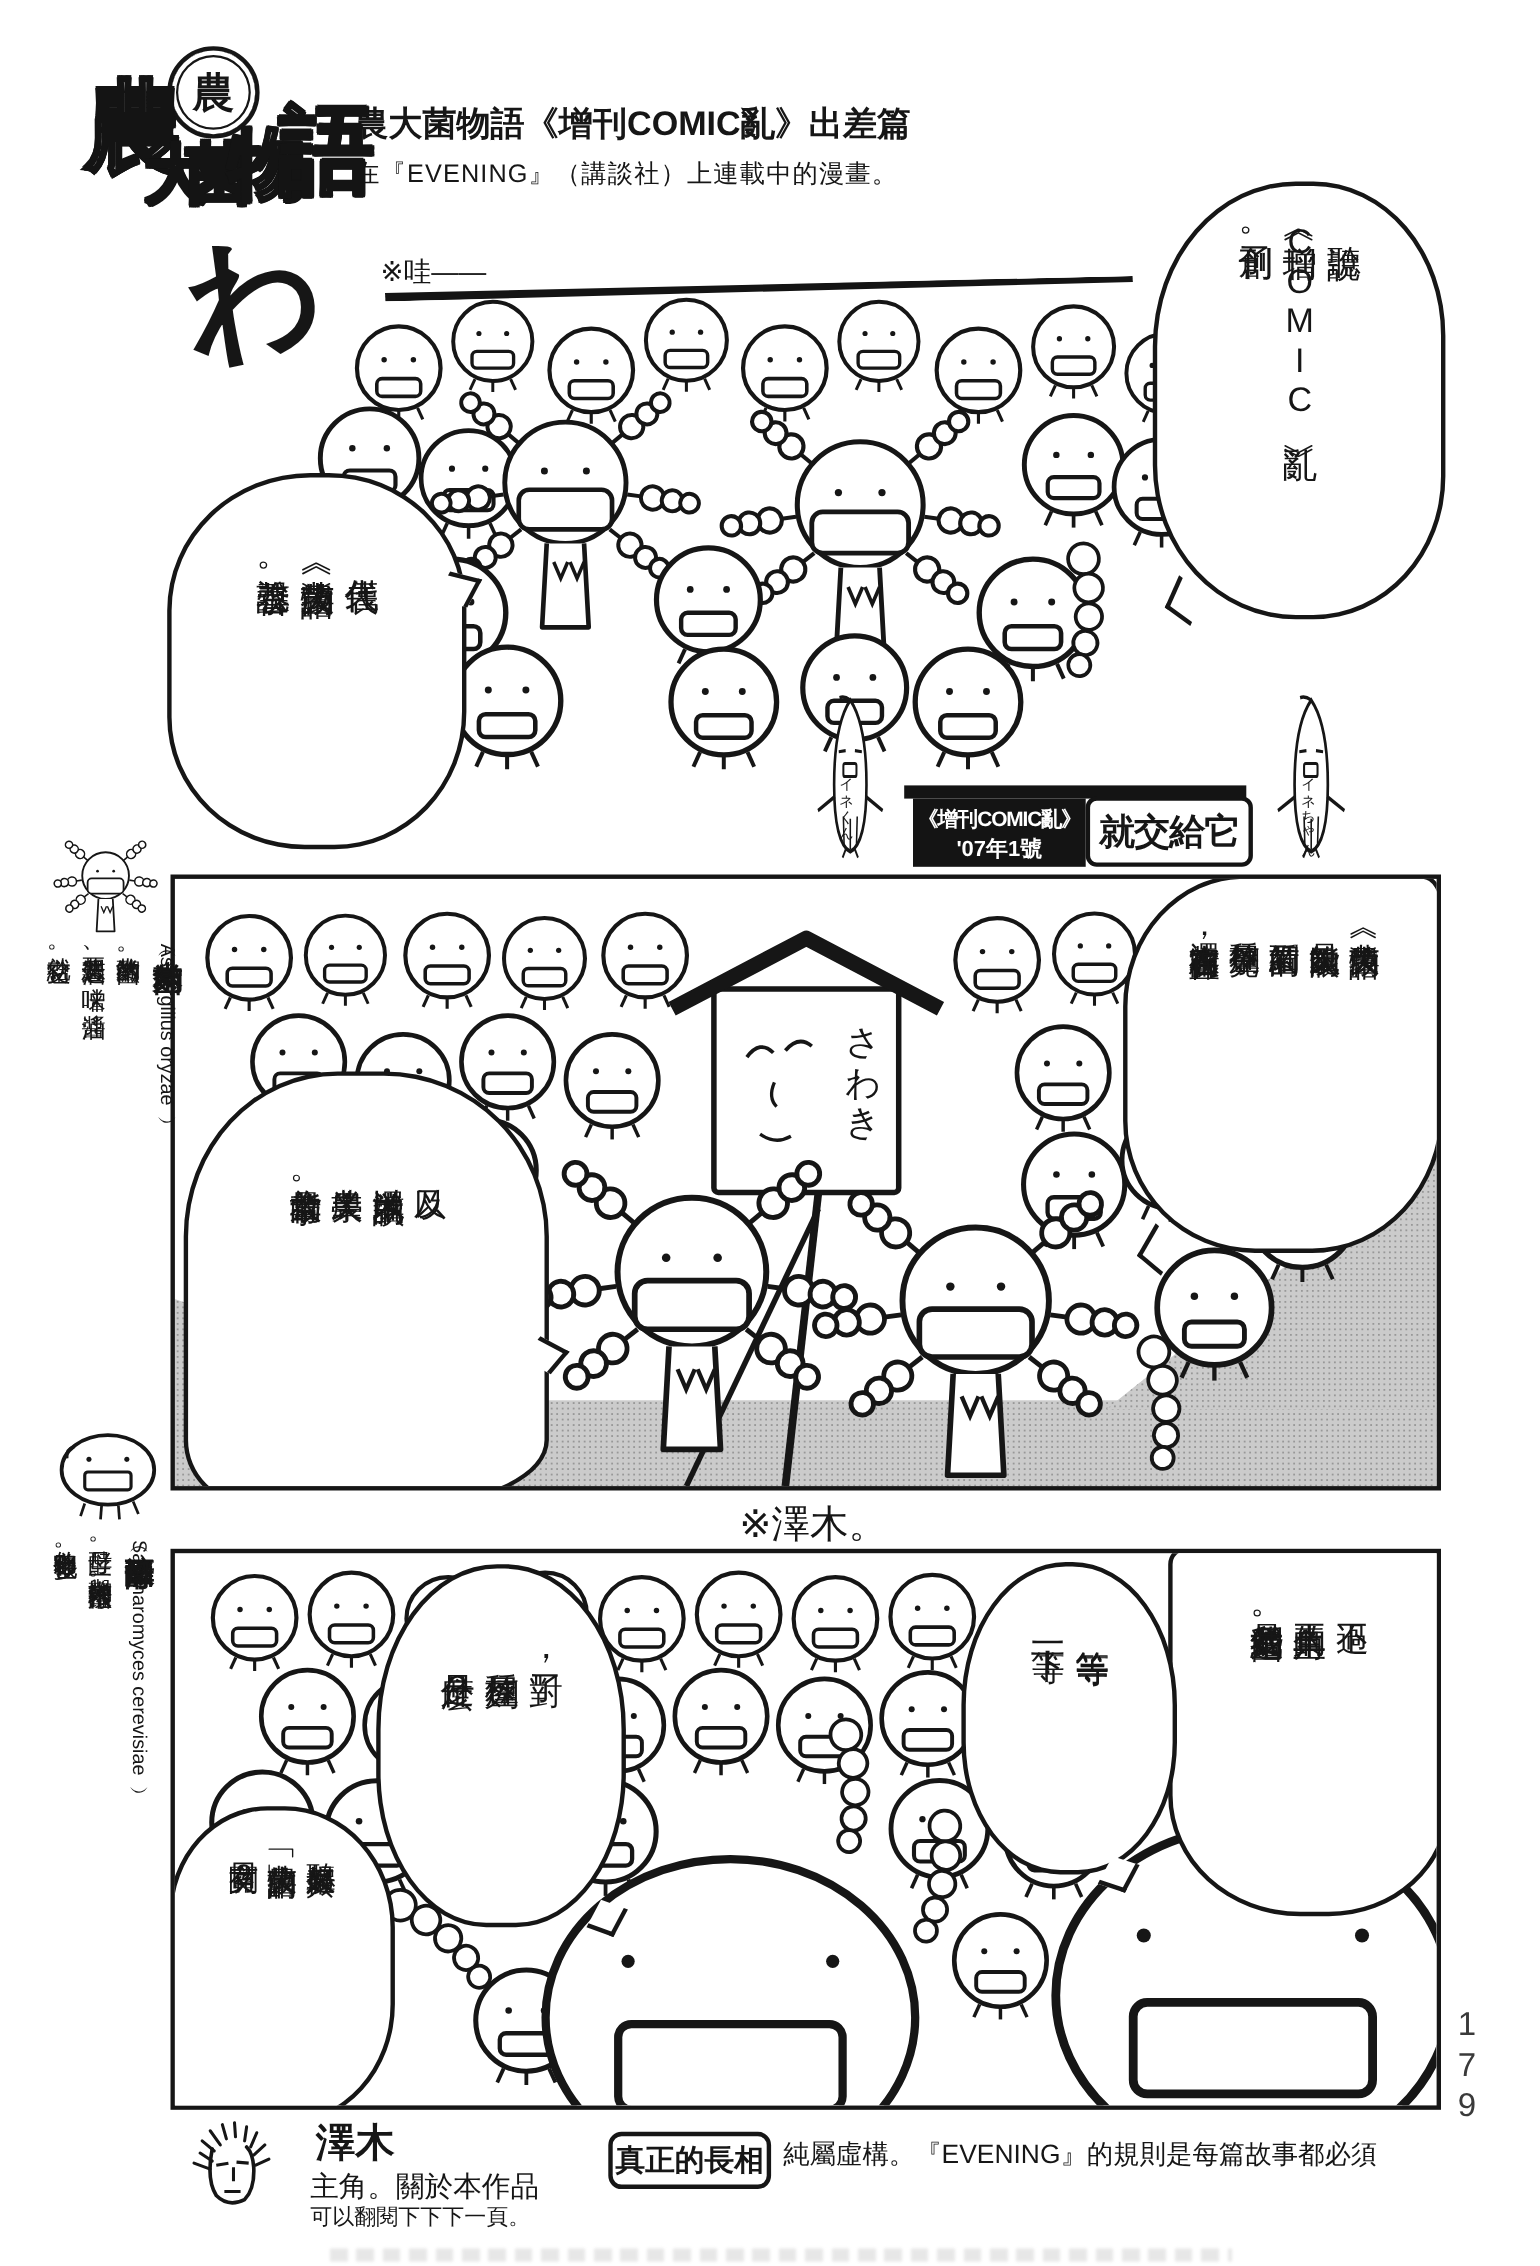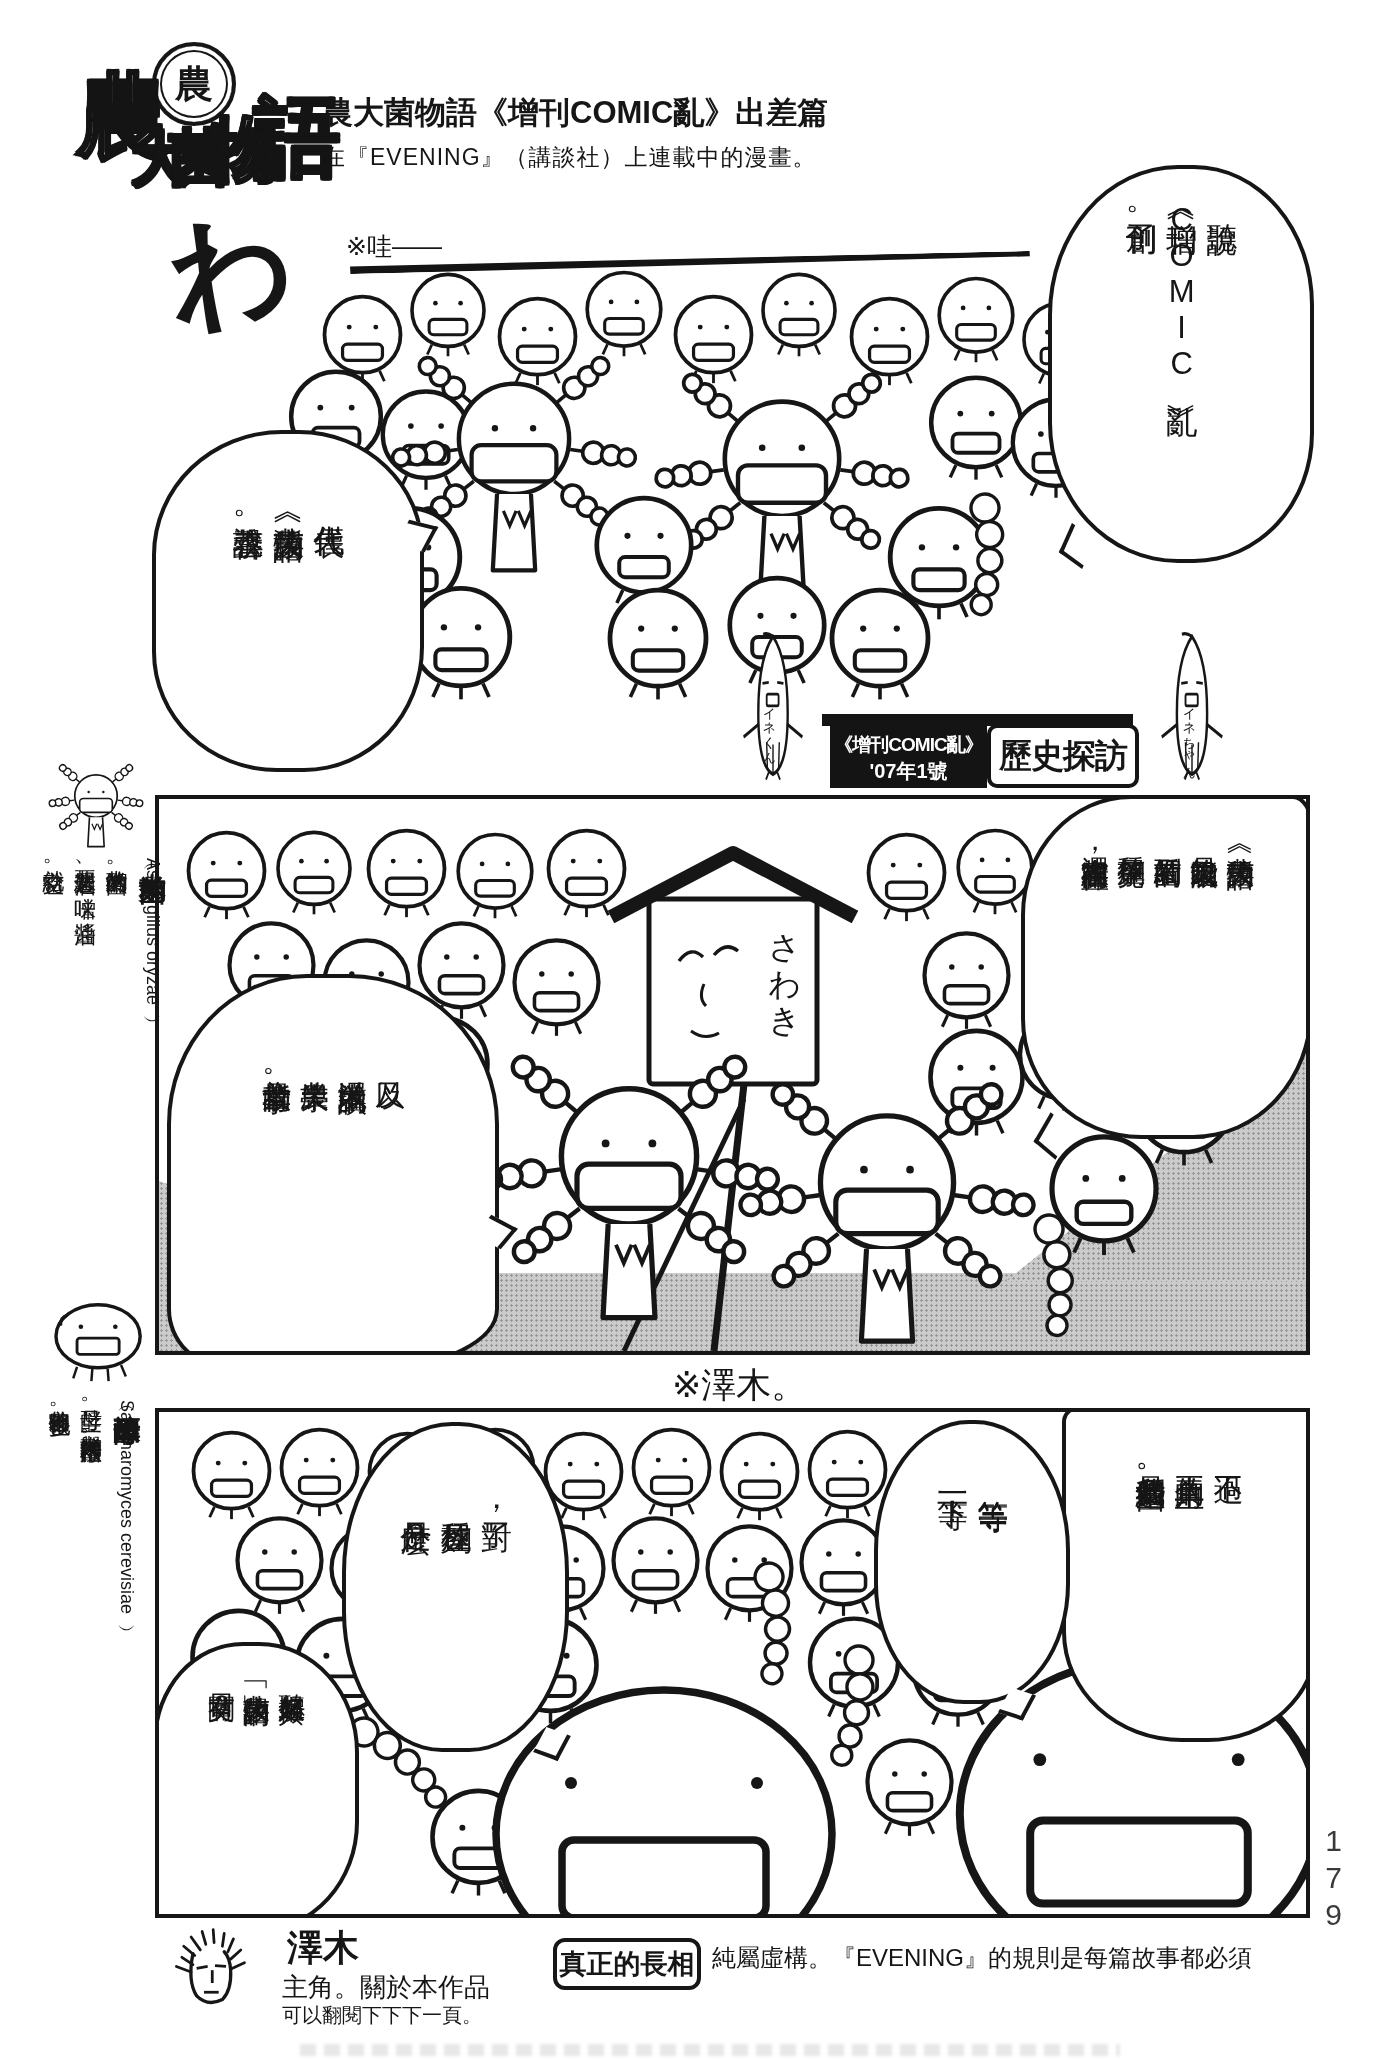--- a/index.html
+++ b/index.html
@@ -160,21 +160,21 @@
   <svg class="crowd" style="left:1156px;top:630px" width="72" height="155" viewBox="0 0 100 145" preserveAspectRatio="none">
       <use href="#corn"></use>
     </svg>
   <div class="abs" style="left:1180px;top:698px;height:84px;writing-mode:vertical-rl;text-orientation:upright;font-size:13px;z-index:4">イネちゃん</div>
 
   <div class="abs" style="left:822px;top:714px;width:311px;height:12px;background:#141414;z-index:3"></div>
   <div class="badge-black" style="left:830px;top:726px;width:157px;height:62px;padding-top:6px">
     <div style="font-size:19px;font-weight:bold;letter-spacing:-1px">《增刊COMIC亂》</div>
     <div style="font-size:20px;font-weight:bold">'07年1號</div>
   </div>
-  <div class="badge-white" style="left:987px;top:724px;width:152px;height:64px;font-size:33px;letter-spacing:-1px">歷史探訪</div>
+  <div class="badge-white" style="left:987px;top:724px;width:152px;height:64px;font-size:33px;letter-spacing:-1px">就交給它</div>
 
   <div class="panel" style="left:155px;top:795px;width:1155px;height:560px">
     <div class="tone" style="left:0;bottom:0;width:100%;height:78px"></div>
     <div class="tone" style="right:0;bottom:70px;width:300px;height:240px;clip-path:polygon(100% 0,0 100%,100% 100%)"></div>
     <div class="tone" style="left:0;bottom:70px;width:280px;height:100px;clip-path:polygon(0 0,0 100%,100% 100%)"></div>
 
     <svg class="crowd" style="left:0;top:0" width="1147" height="552" viewBox="0 0 1147 552">
       <use href="#bact" transform="translate(20,28) scale(0.95)"></use>
         <use href="#bact" transform="translate(110,28) scale(0.9)"></use>
       <use href="#bact" transform="translate(200,26) scale(0.95)"></use>

